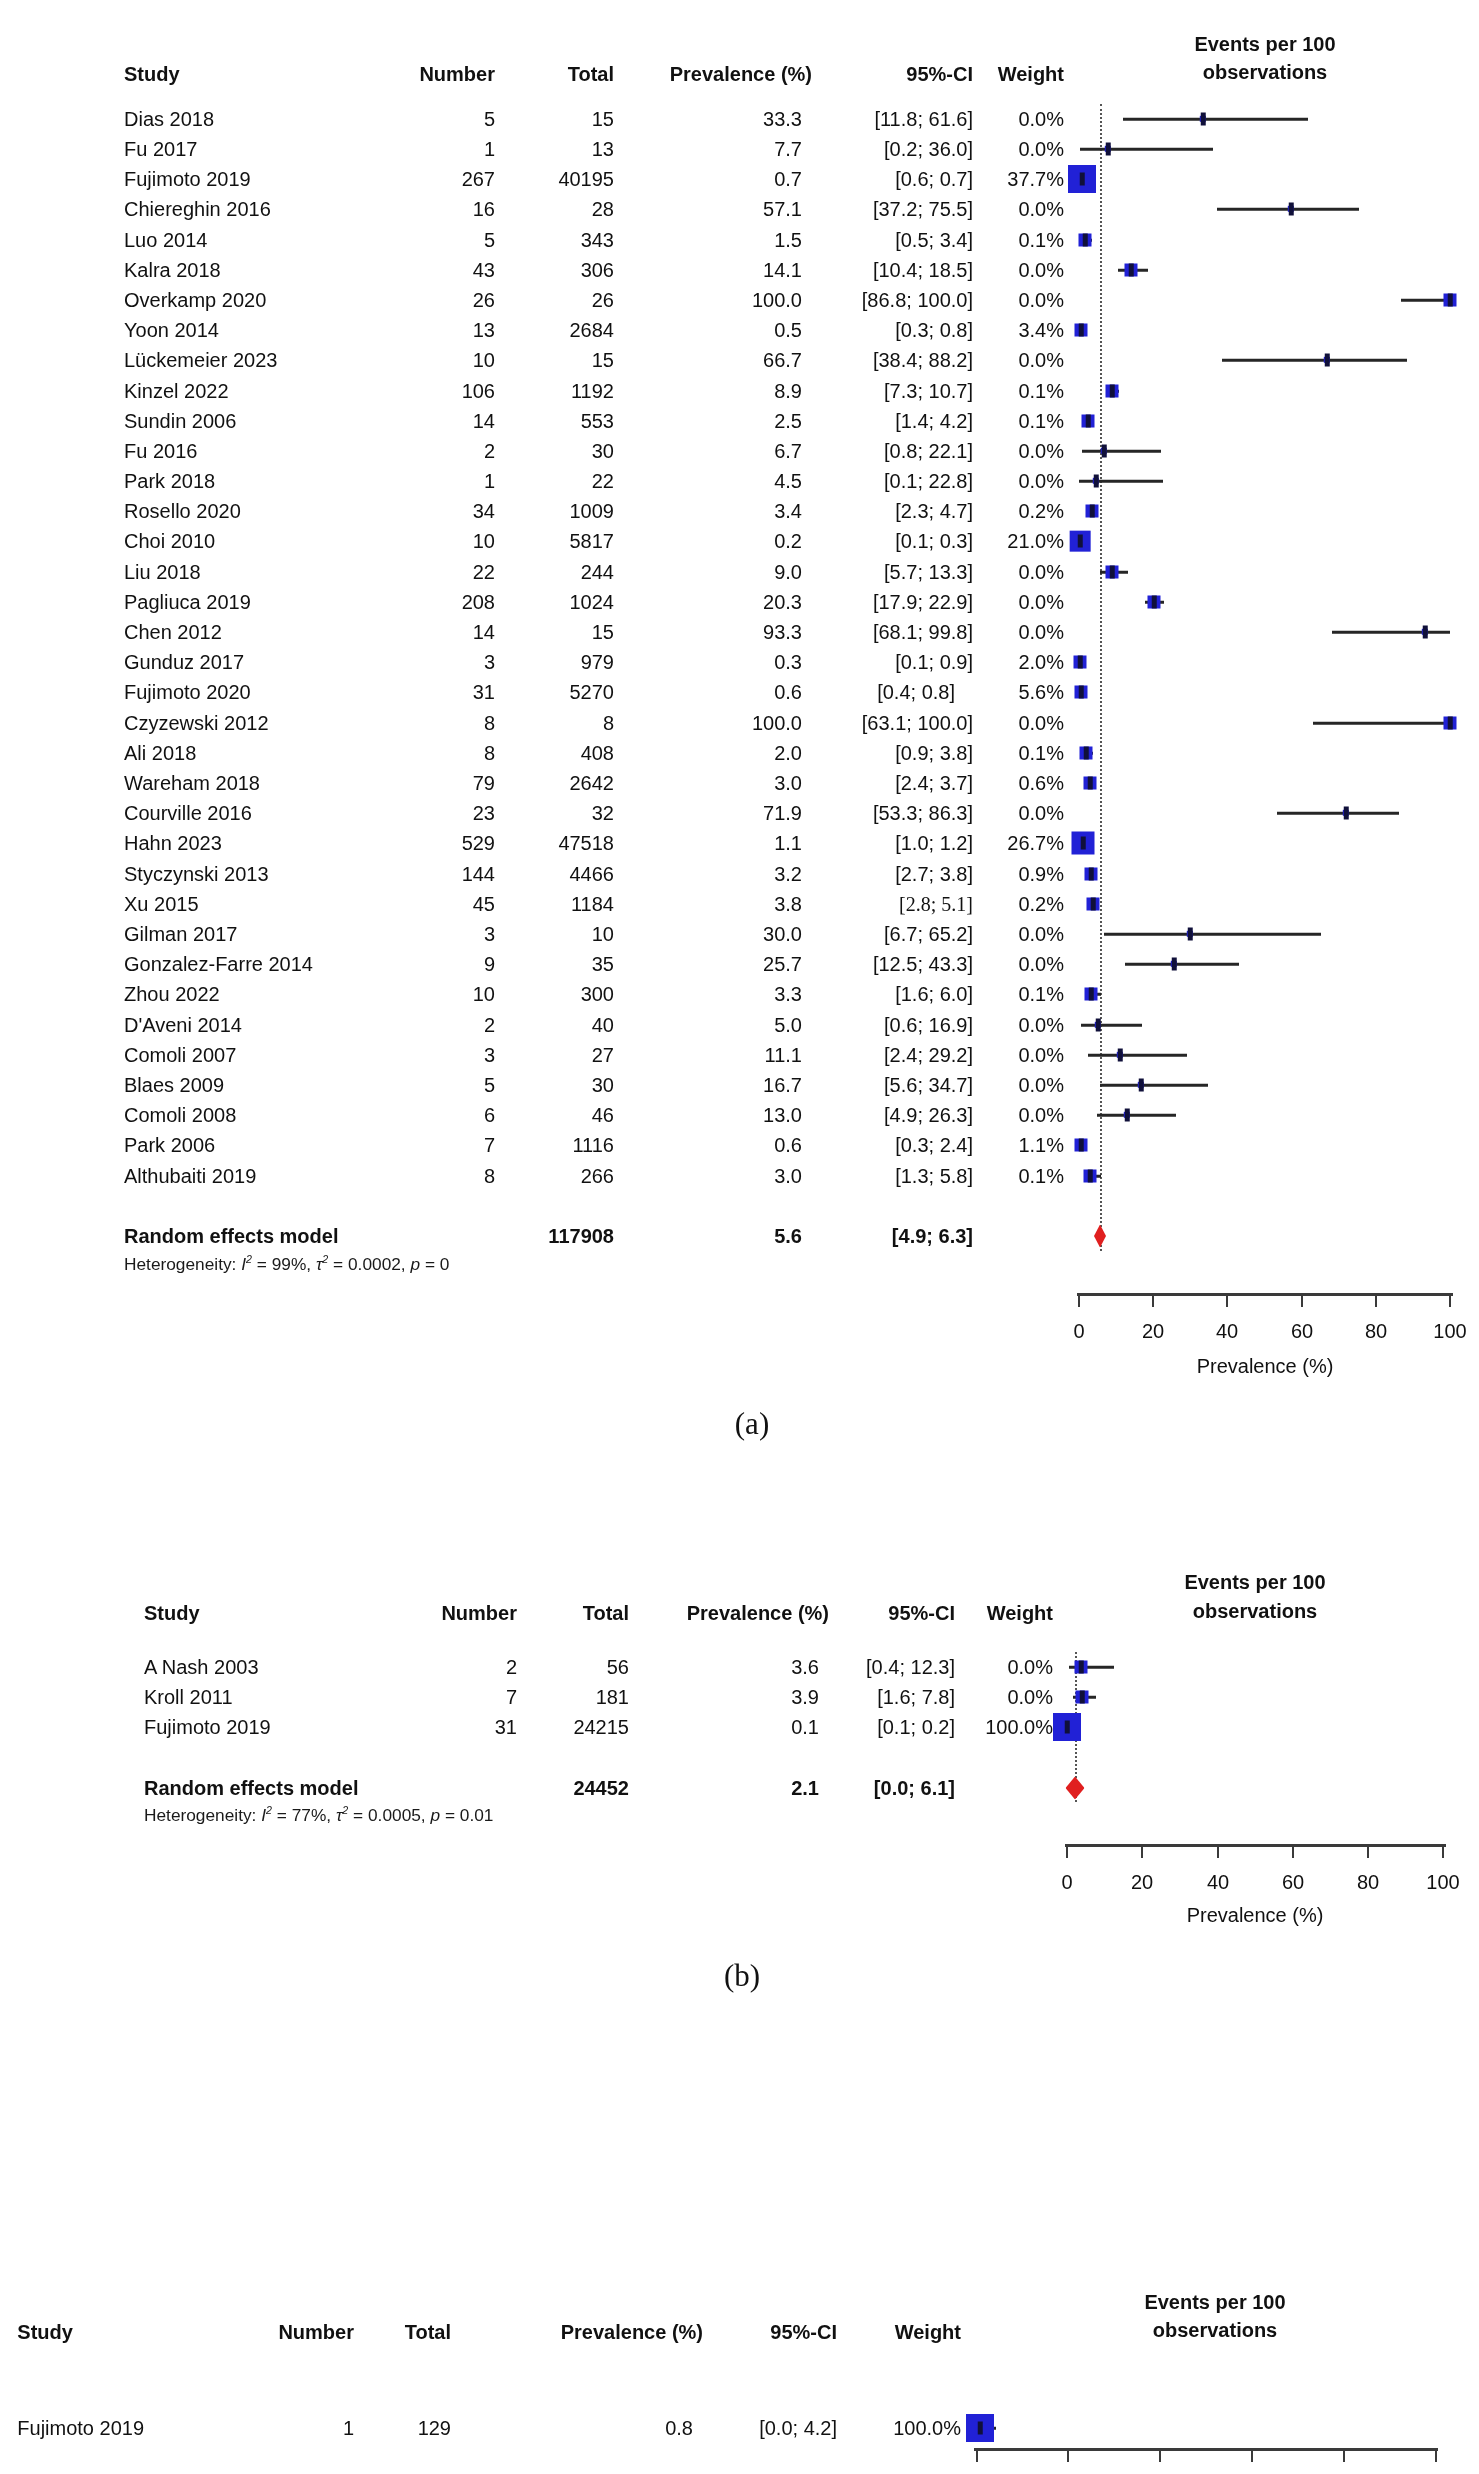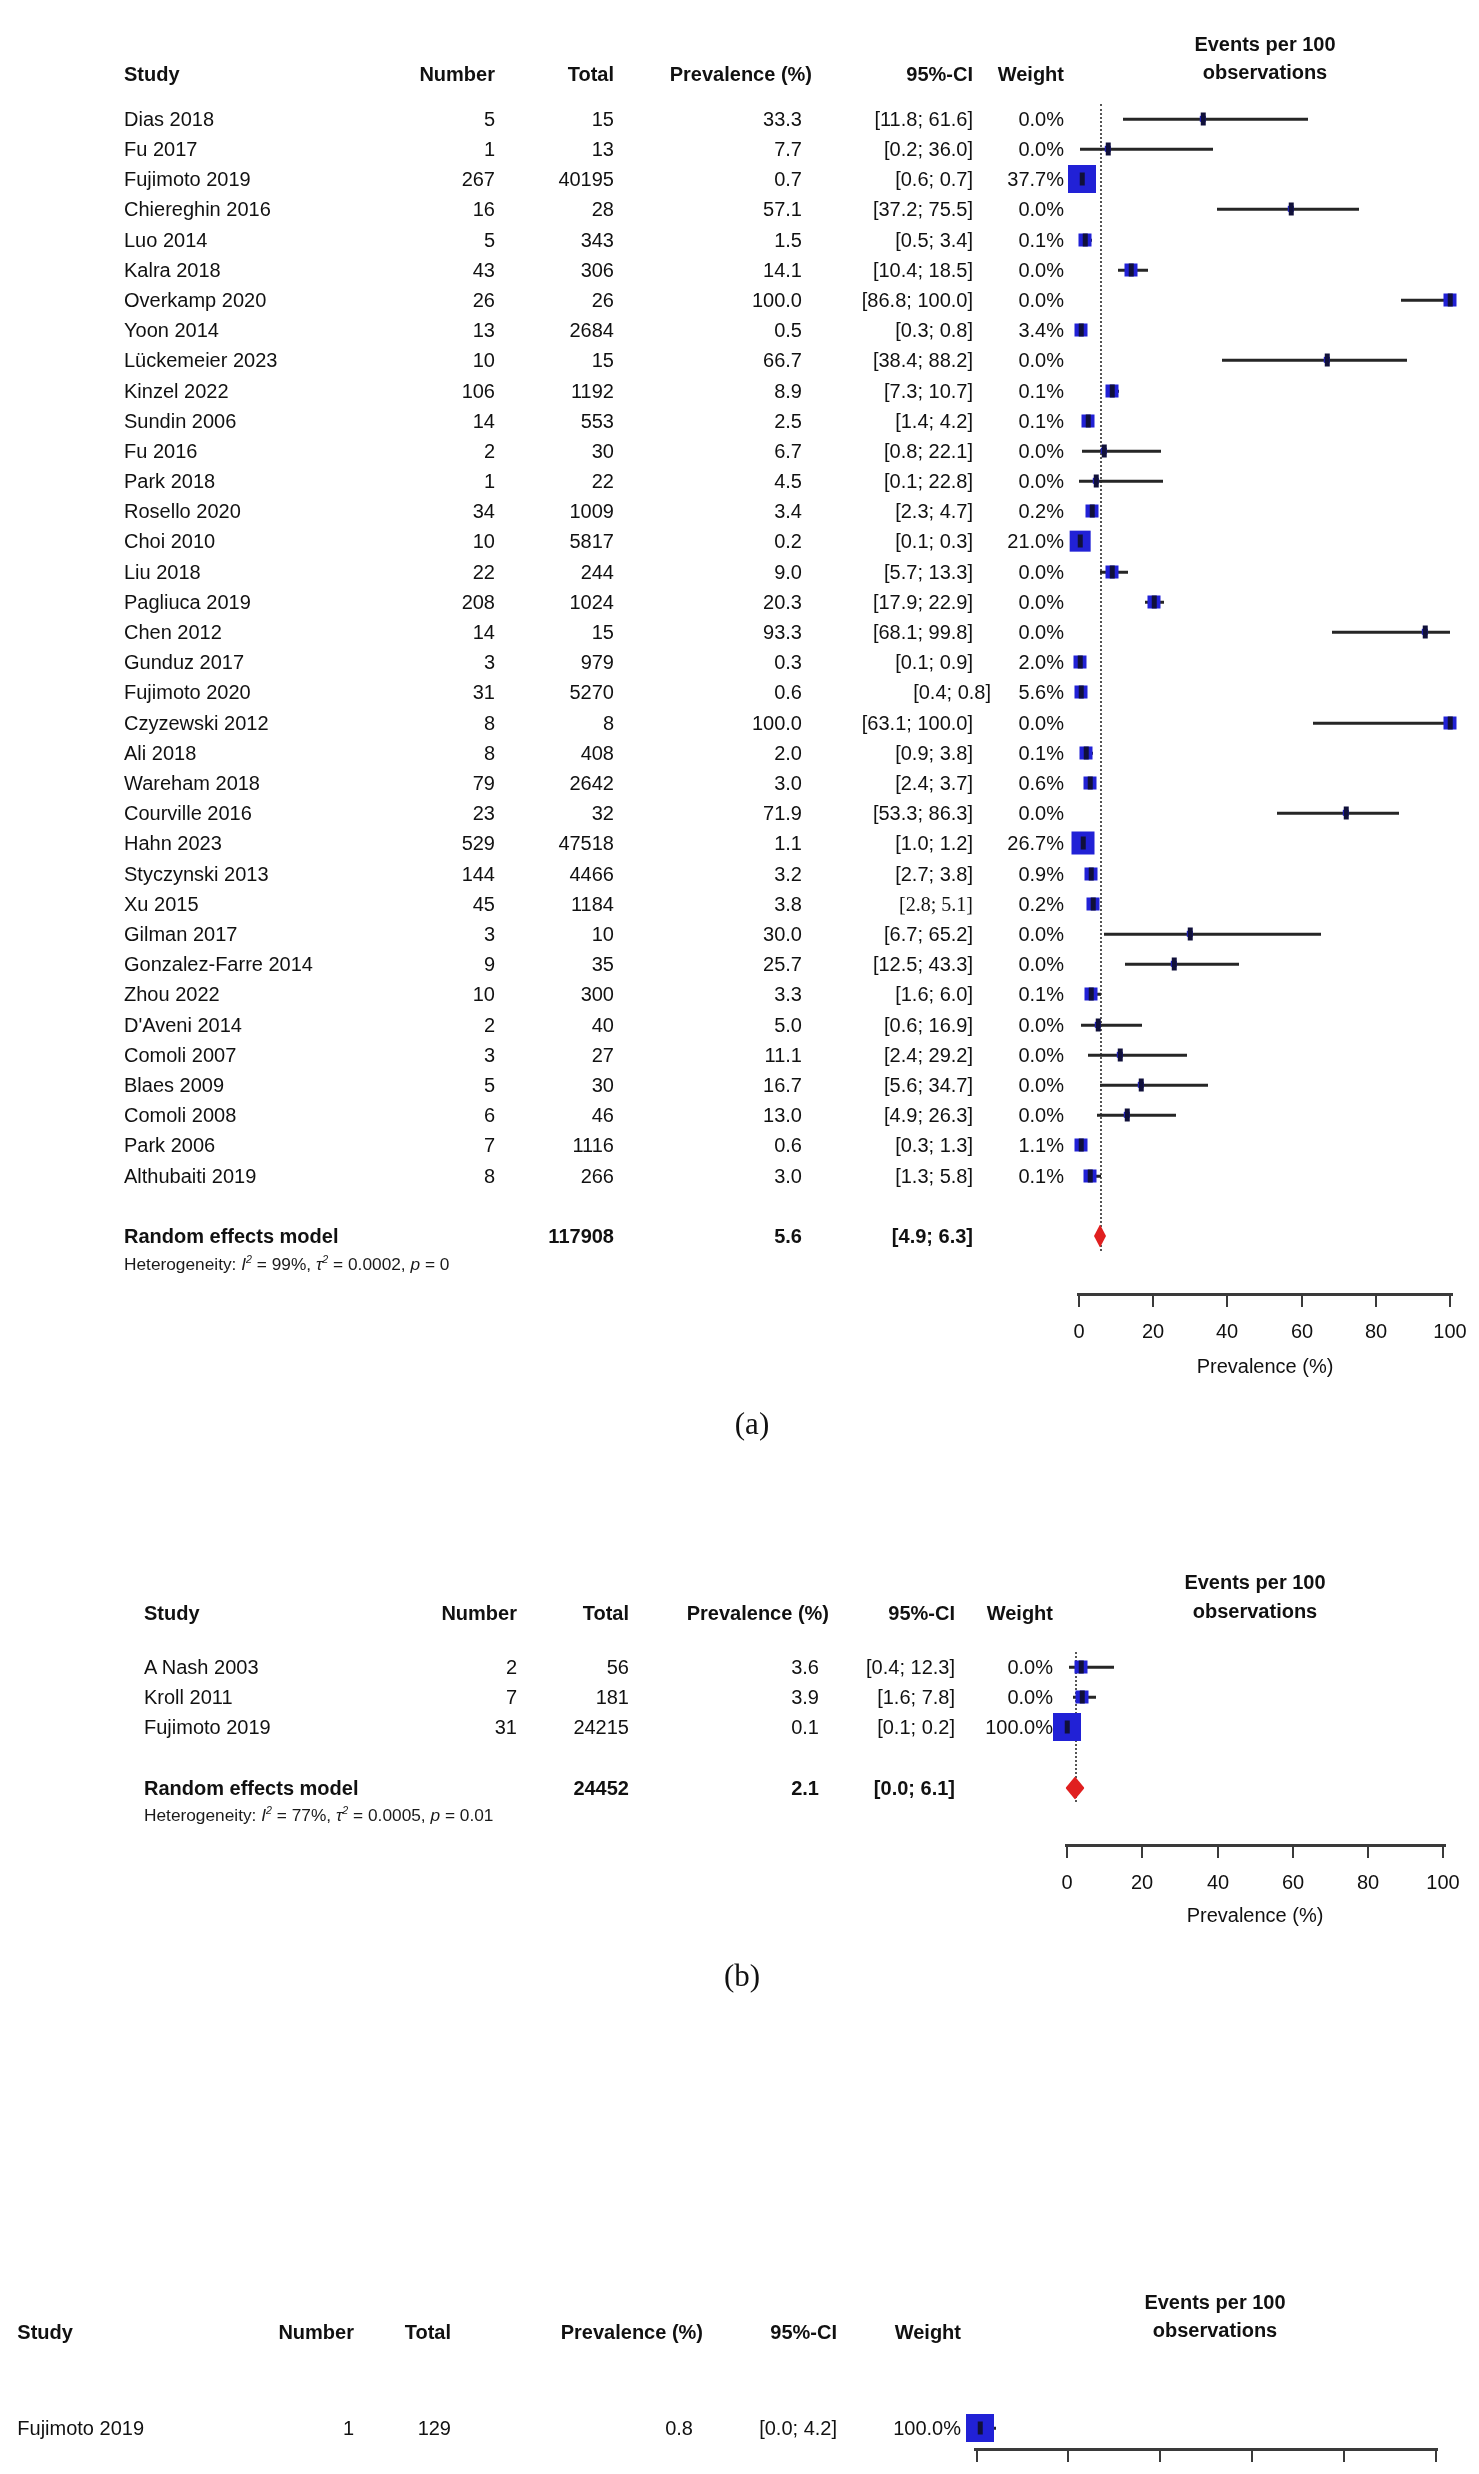--- a/index.html
+++ b/index.html
@@ -207,21 +207,21 @@
       <div class="t r" style="top: 662px; right: 678px;">0.3</div>
       <div class="t r" style="top: 662px; right: 507px;">[0.1; 0.9]</div>
       <div class="t r" style="top: 662px; right: 416px;">2.0%</div>
       <div class="ci" style="left: 1079px; width: 3px; top: 662px;"></div>
       <div class="sq" style="height: 13px; width: 13px; left: 1080px; top: 662px;"></div>
       <div class="mk" style="left: 1080px; top: 662px;"></div>
       <div class="t" style="top: 692px; left: 124px;">Fujimoto 2020</div>
       <div class="t r" style="top: 692px; right: 985px;">31</div>
       <div class="t r" style="top: 692px; right: 866px;">5270</div>
       <div class="t r" style="top: 692px; right: 678px;">0.6</div>
-      <div class="t r" style="top: 692px; right: 489px;">[0.4; 0.8]</div>
+      <div class="t r" style="top: 692px; right: 525px;">[0.4; 0.8]</div>
       <div class="t r" style="top: 692px; right: 416px;">5.6%</div>
       <div class="ci" style="left: 1080px; width: 1.5px; top: 692px;"></div>
       <div class="sq" style="height: 13px; width: 13px; left: 1081px; top: 692px;"></div>
       <div class="mk" style="left: 1081px; top: 692px;"></div>
       <div class="t" style="top: 723px; left: 124px;">Czyzewski 2012</div>
       <div class="t r" style="top: 723px; right: 985px;">8</div>
       <div class="t r" style="top: 723px; right: 866px;">8</div>
       <div class="t r" style="top: 723px; right: 678px;">100.0</div>
       <div class="t r" style="top: 723px; right: 507px;">[63.1; 100.0]</div>
       <div class="t r" style="top: 723px; right: 416px;">0.0%</div>
@@ -342,21 +342,21 @@
       <div class="t r" style="top: 1115px; right: 678px;">13.0</div>
       <div class="t r" style="top: 1115px; right: 507px;">[4.9; 26.3]</div>
       <div class="t r" style="top: 1115px; right: 416px;">0.0%</div>
       <div class="ci" style="left: 1097px; width: 79px; top: 1115px;"></div>
       <div class="sq" style="height: 6.4px; width: 6.4px; left: 1127px; top: 1115px;"></div>
       <div class="mk" style="left: 1127px; top: 1115px;"></div>
       <div class="t" style="top: 1145px; left: 124px;">Park 2006</div>
       <div class="t r" style="top: 1145px; right: 985px;">7</div>
       <div class="t r" style="top: 1145px; right: 866px;">1116</div>
       <div class="t r" style="top: 1145px; right: 678px;">0.6</div>
-      <div class="t r" style="top: 1145px; right: 507px;">[0.3; 1.3]</div>
+      <div class="t r" style="top: 1145px; right: 507px;">[0.3; 2.4]</div>
       <div class="t r" style="top: 1145px; right: 416px;">1.1%</div>
       <div class="ci" style="left: 1080px; width: 3.7px; top: 1145px;"></div>
       <div class="sq" style="height: 13px; width: 13px; left: 1081px; top: 1145px;"></div>
       <div class="mk" style="left: 1081px; top: 1145px;"></div>
       <div class="t" style="top: 1176px; left: 124px;">Althubaiti 2019</div>
       <div class="t r" style="top: 1176px; right: 985px;">8</div>
       <div class="t r" style="top: 1176px; right: 866px;">266</div>
       <div class="t r" style="top: 1176px; right: 678px;">3.0</div>
       <div class="t r" style="top: 1176px; right: 507px;">[1.3; 5.8]</div>
       <div class="t r" style="top: 1176px; right: 416px;">0.1%</div>

